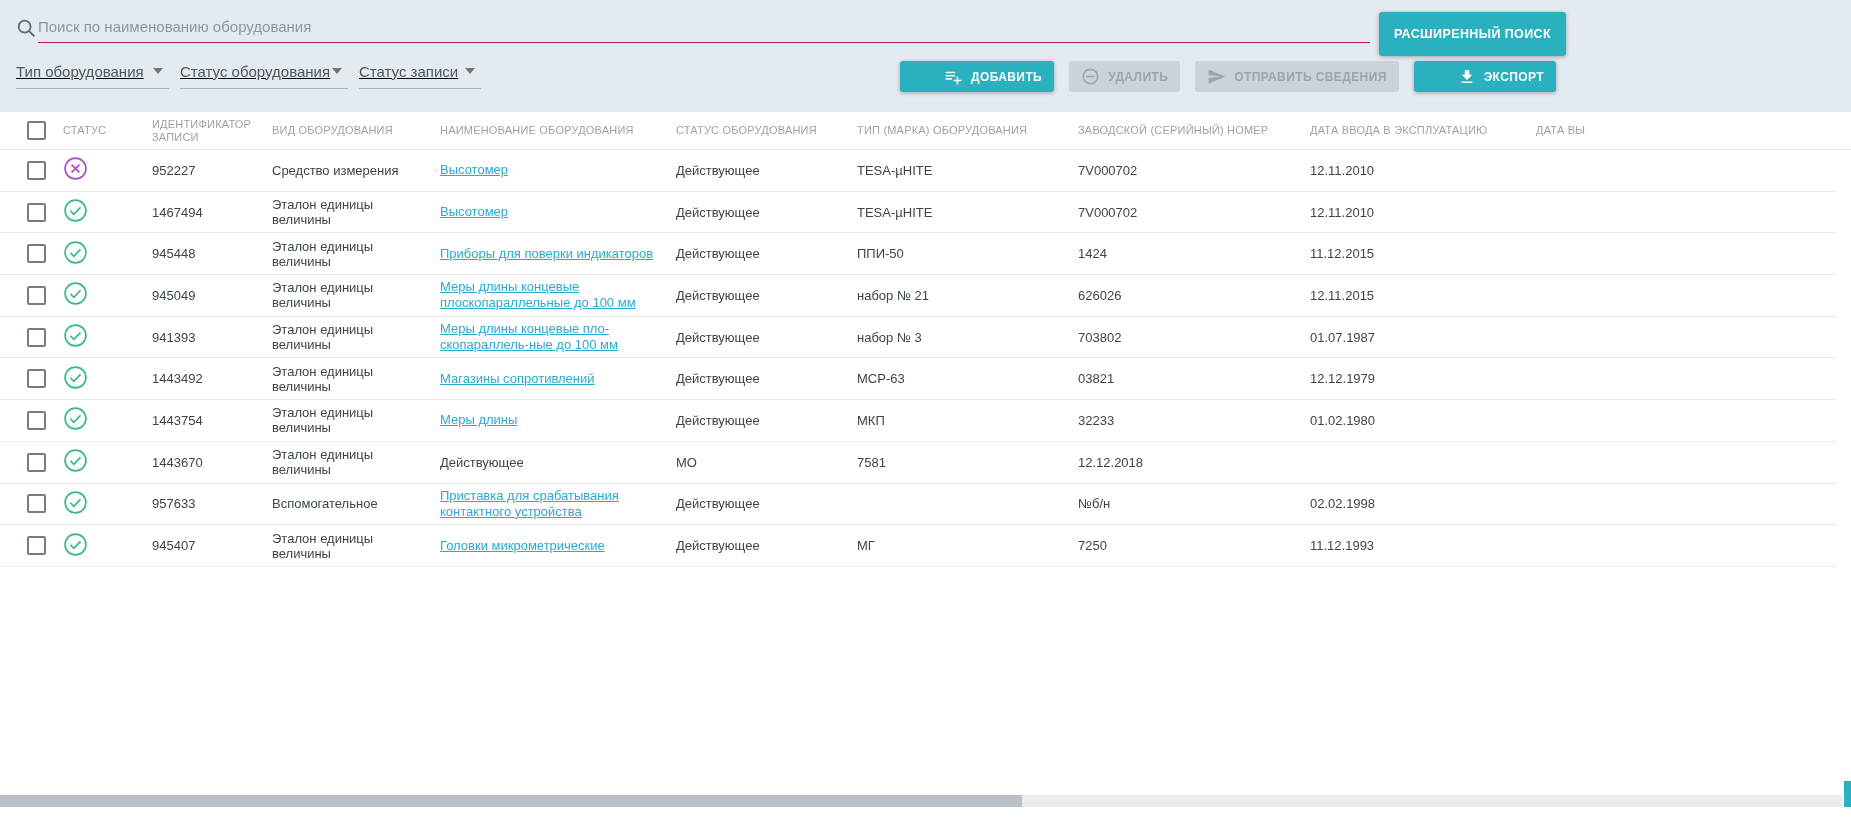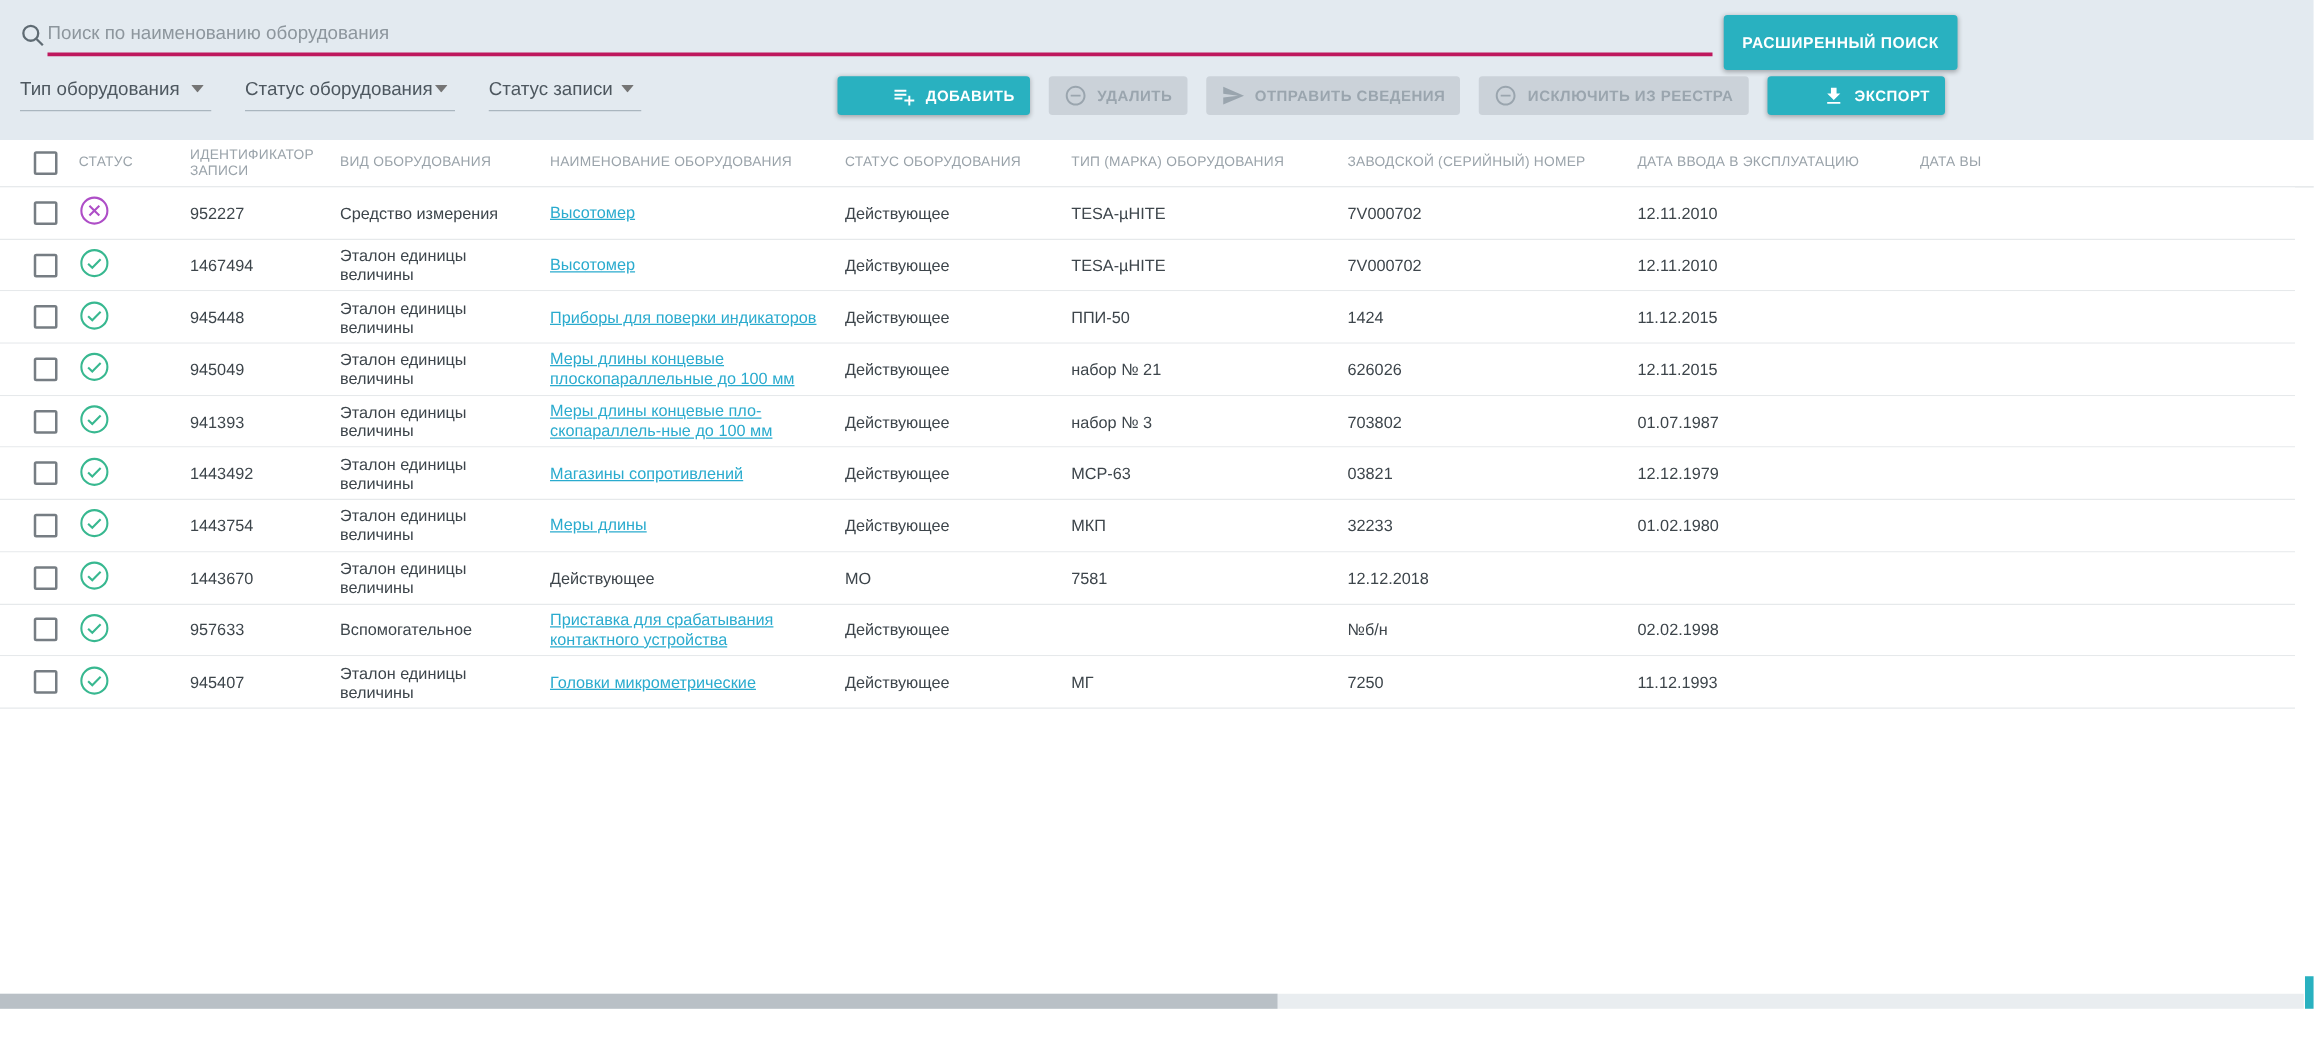--- a/index.html
+++ b/index.html
@@ -6,32 +6,32 @@
   body{
     width:1851px;height:833px;position:relative;overflow:hidden;
     background:#ffffff;font-family:"Liberation Sans",sans-serif;
     -webkit-font-smoothing:antialiased;
   }
   
   .topbar{position:absolute;top:0;left:0;width:1851px;height:112px;background:#e3eaf0;}
   .search-icon{position:absolute;left:15px;top:17px;width:22px;height:22px;}
   .search-input{
     position:absolute;left:38px;top:10px;width:1332px;height:32px;
-    background:transparent;border:none;border-bottom:3px solid #be185d;
+    background:transparent;border:none;border-bottom:1px solid #be185d;
     font-family:"Liberation Sans",sans-serif;font-size:15px;color:#3e464c;outline:none;padding:0;
   }
   .search-input::placeholder{color:#8d969d;opacity:1;}
   .clear-btn{position:absolute;left:1377px;top:16px;width:24px;height:24px;border:none;background:transparent;padding:0;cursor:pointer;}
   .adv-btn{
     position:absolute;right:285px;top:12px;height:44px;padding:0 15px;border:none;border-radius:3px;
     background:#29b1c0;color:#fff;font-family:"Liberation Sans",sans-serif;font-size:12.5px;font-weight:bold;
     letter-spacing:.4px;box-shadow:0 1px 4px rgba(0,0,0,.3);cursor:pointer;
   }
   
-  .filters{position:absolute;left:16px;top:54px;display:flex;gap:27px;}
+  .filters{position:absolute;left:16px;top:54px;display:flex;gap:11px;text-decoration:underline;}
   .dropdown{
     height:34px;display:flex;align-items:center;justify-content:space-between;
     border-bottom:1px solid #aab6bf;cursor:pointer;
   }
   .dropdown:nth-child(1){width:153px;}
   .dropdown:nth-child(2){width:168px;}
   .dropdown:nth-child(3){width:122px;}
   .dd-label{font-size:15px;color:#4d575f;}
   .dd-caret{margin-right:6px;display:flex;align-items:center;}
   
@@ -129,28 +129,20 @@
         <span class="albl">УДАЛИТЬ</span>
       </button>
       <button class="abtn off">
         <span class="aicon">
           <svg width="19" height="19" viewBox="0 0 24 24" fill="currentColor">
             <path d="M2.01 21L23 12 2.01 3 2 10l15 2-15 2z"></path>
           </svg>
         </span>
         <span class="albl">ОТПРАВИТЬ СВЕДЕНИЯ</span>
       </button>
-      <button class="abtn off">
-        <span class="aicon">
-          <svg width="19" height="19" viewBox="0 0 24 24" fill="currentColor">
-            <path d="M7 11v2h10v-2H7zm5-9C6.48 2 2 6.48 2 12s4.48 10 10 10 10-4.48 10-10S17.52 2 12 2zm0 18c-4.41 0-8-3.59-8-8s3.59-8 8-8 8 3.59 8 8-3.59 8-8 8z"></path>
-          </svg>
-        </span>
-        <span class="albl">ИСКЛЮЧИТЬ ИЗ РЕЕСТРА</span>
-      </button>
       <button class="abtn on">
         <span class="aicon">
           <svg width="18" height="18" viewBox="0 0 24 24" fill="currentColor">
             <path d="M19 9h-4V3H9v6H5l7 7 7-7zM5 18v2h14v-2H5z"></path>
           </svg>
         </span>
         <span class="albl">ЭКСПОРТ</span>
       </button>
     </div>
 </div>

